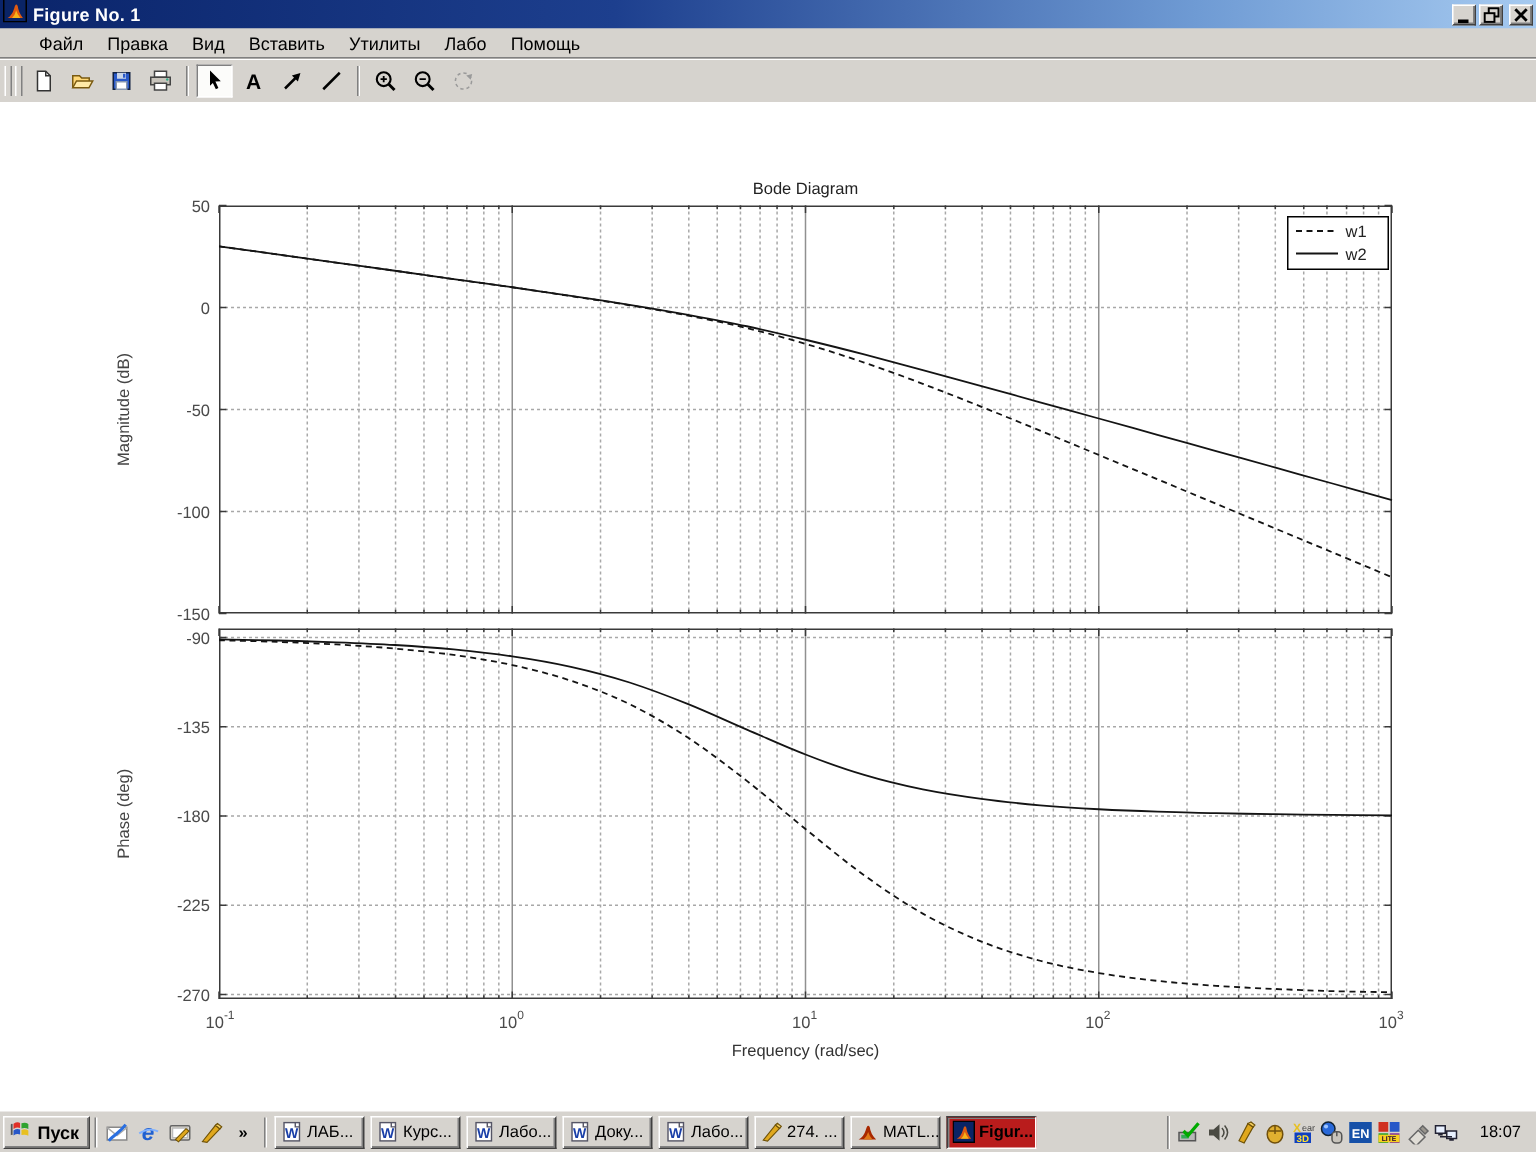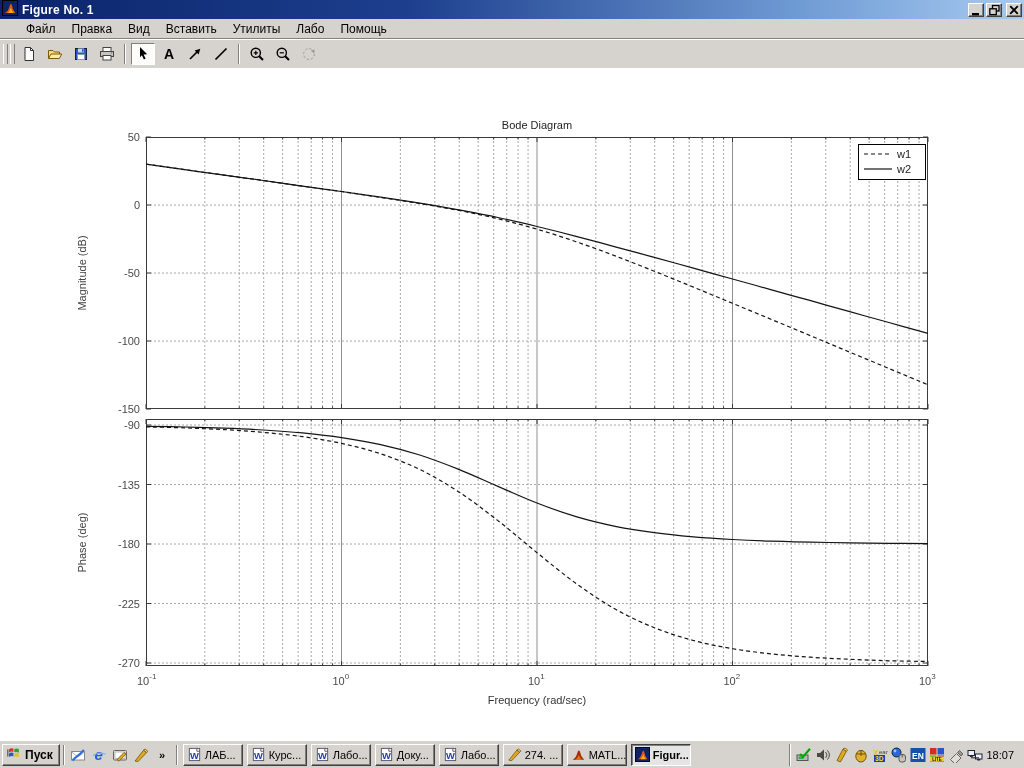--- a/index.html
+++ b/index.html
@@ -43,26 +43,26 @@
     box-shadow:inset -1px -1px 0 #808080;display:flex;align-items:center;gap:3px;
     padding:0 6px 0 3px;font-size:12px;font-weight:bold;}
   .etch{width:0;height:20px;border-left:1px solid #808080;border-right:1px solid #fff;margin:0 3px;}
   .ql-btn{width:21px;height:22px;background:transparent;border:none;display:flex;
     align-items:center;justify-content:center;padding:0;}
   .task-btn{width:60px;height:22px;margin:0 2px;background:#d6d3ce;
     border:1px solid;border-color:#fff #404040 #404040 #fff;box-shadow:inset -1px -1px 0 #808080;
     display:flex;align-items:center;gap:3px;padding:0 3px;font-size:11px;box-sizing:border-box;
     white-space:nowrap;overflow:hidden;}
   .task-btn.active{border-color:#404040 #fff #fff #404040;box-shadow:inset 1px 1px 0 #808080;
-    background:#e5e5e5;font-weight:bold;}
+    background:#b91c1c;font-weight:bold;}
   .task-btn svg{flex:0 0 auto;}
   .tray{margin-left:auto;height:22px;display:flex;align-items:center;gap:3px;
     border-left:1px solid #808080;box-shadow:inset 1px 0 0 #fff;padding:0 8px 0 6px;}
   .tray-icon{width:16px;height:16px;display:flex;align-items:center;justify-content:center;}
-  .clock{font-size:11px;margin-left:0;}
+  .clock{font-size:11px;margin-left:11px;}
 </style>
 </head>
 <body>
 
 <div class="window">
   <div class="titlebar">
     <span id="title-icon"><svg width="16" height="16" viewBox="0 0 16 16">
           <rect x="0.5" y="0.5" width="15" height="15" fill="#0a2466" stroke="#000"></rect>
           <path d="M3 13 Q6 11.5 7.5 6.5 Q8.5 2.5 9.8 5 Q10.4 9.5 13.3 13 Z" fill="#e05a10"></path>
           <path d="M6 13 Q8 11 8.8 8 Q9.6 10.8 11.6 13 Z" fill="#f6b21a"></path>

